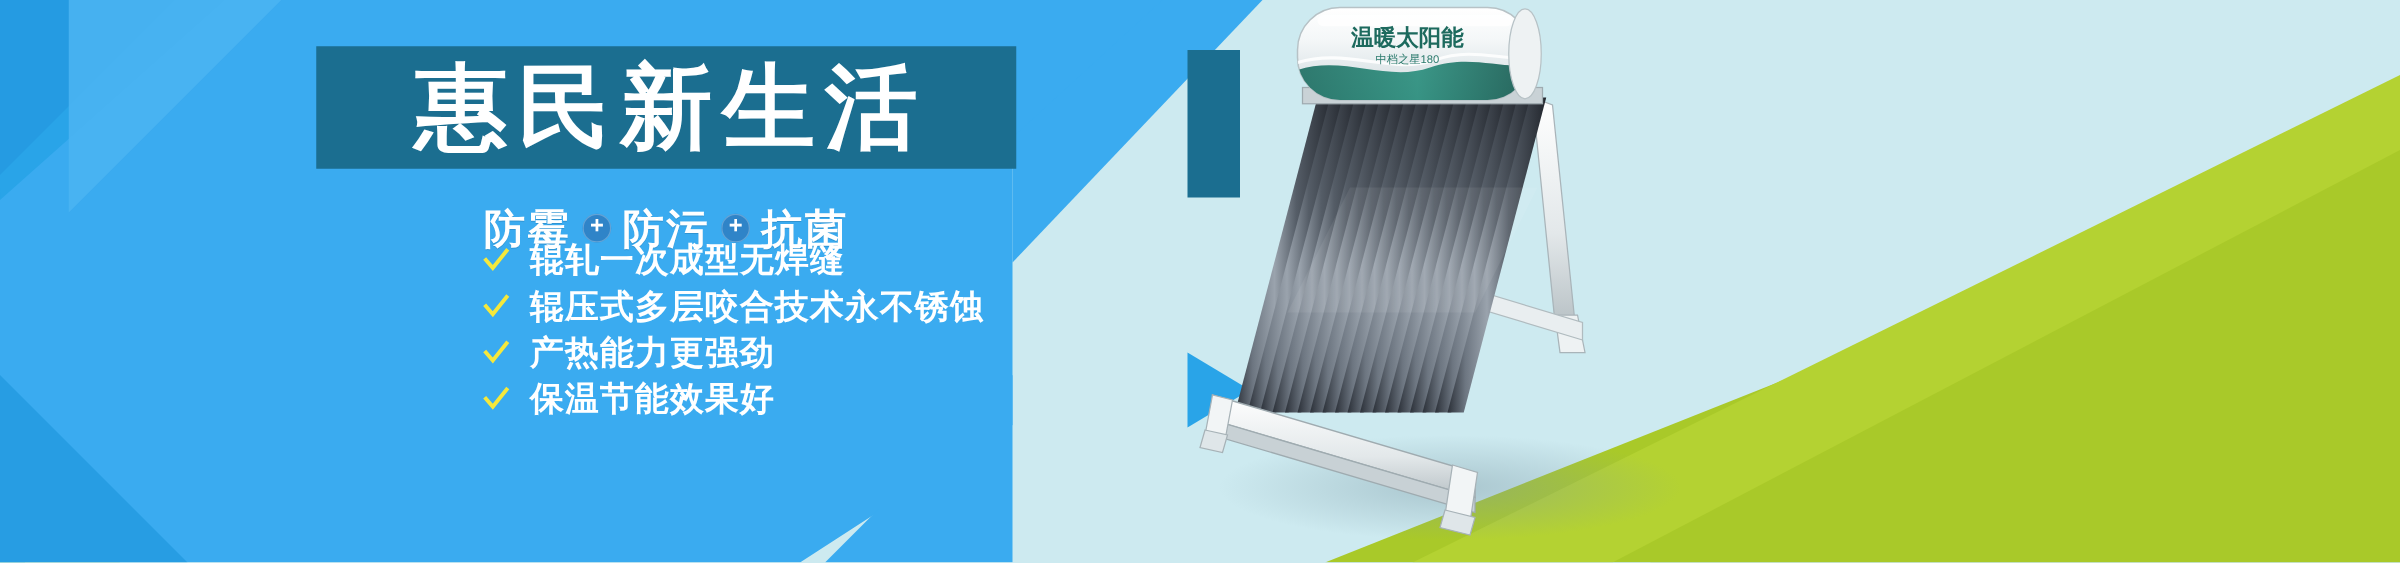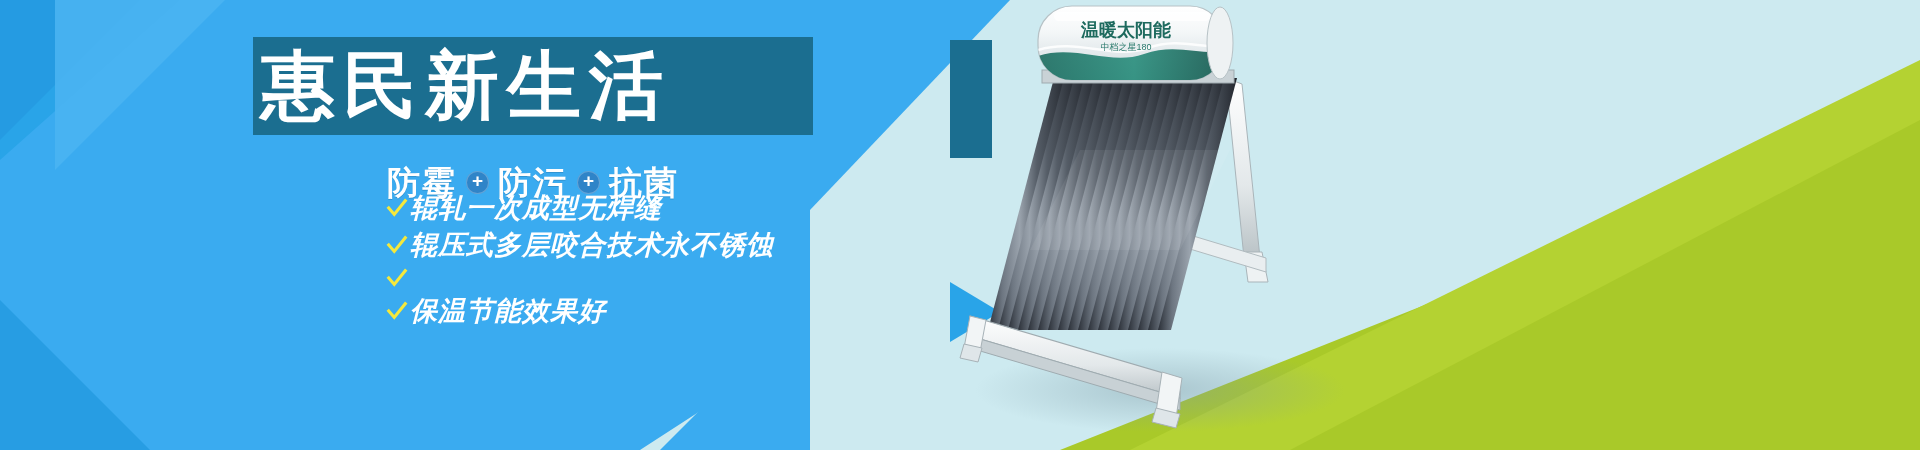--- a/index.html
+++ b/index.html
@@ -16,21 +16,21 @@
   .layer{position:absolute;top:0;left:0;width:1920px;height:450px;}
 
   
   .bg-svg{display:block;}
 
   
   #title-band{
     position:absolute;left:253px;top:37px;
     width:560px;height:98px;
     background:#1b6e90;
-    display:flex;align-items:center;
+    display:flex;align-items:center;justify-content:center;
     z-index:6;
   }
   #title-text{
     color:#ffffff;
     font-size:74px;
     font-weight:bold;
     letter-spacing:8px;
     line-height:1;
     white-space:nowrap;
     text-indent:8px;
@@ -59,21 +59,21 @@
   }
   .plus-badge span{position:relative;top:-2px;}
 
   
   #features{
     position:absolute;left:386px;top:193px;
     z-index:6;
     display:flex;flex-direction:column;gap:7px;
   }
   .feature-row{
-    display:flex;align-items:center;gap:2px;white-space:nowrap;font-style:italic;
+    display:flex;align-items:center;gap:16px;white-space:nowrap;
   }
   .check-icon{
     width:22px;height:22px;flex:0 0 22px;display:block;
   }
   .feature-label{
     color:#ffffff;font-size:27px;font-weight:bold;letter-spacing:1px;
     line-height:30px;
   }
 
   
@@ -150,20 +150,21 @@
       <svg class="check-icon" viewBox="0 0 24 24">
         <path d="M3 12 L9 19 L21 4" fill="none" stroke="#f5e83c" stroke-width="3.4" stroke-linecap="square" stroke-linejoin="miter"></path>
       </svg>
       <span class="feature-label">辊压式多层咬合技术永不锈蚀</span>
     </div>
 
     <div class="feature-row">
       <svg class="check-icon" viewBox="0 0 24 24">
         <path d="M3 12 L9 19 L21 4" fill="none" stroke="#f5e83c" stroke-width="3.4" stroke-linecap="square" stroke-linejoin="miter"></path>
       </svg>
+      <span class="feature-label">产热能力更强劲</span>
     </div>
 
     <div class="feature-row">
       <svg class="check-icon" viewBox="0 0 24 24">
         <path d="M3 12 L9 19 L21 4" fill="none" stroke="#f5e83c" stroke-width="3.4" stroke-linecap="square" stroke-linejoin="miter"></path>
       </svg>
       <span class="feature-label">保温节能效果好</span>
     </div>
 
 

